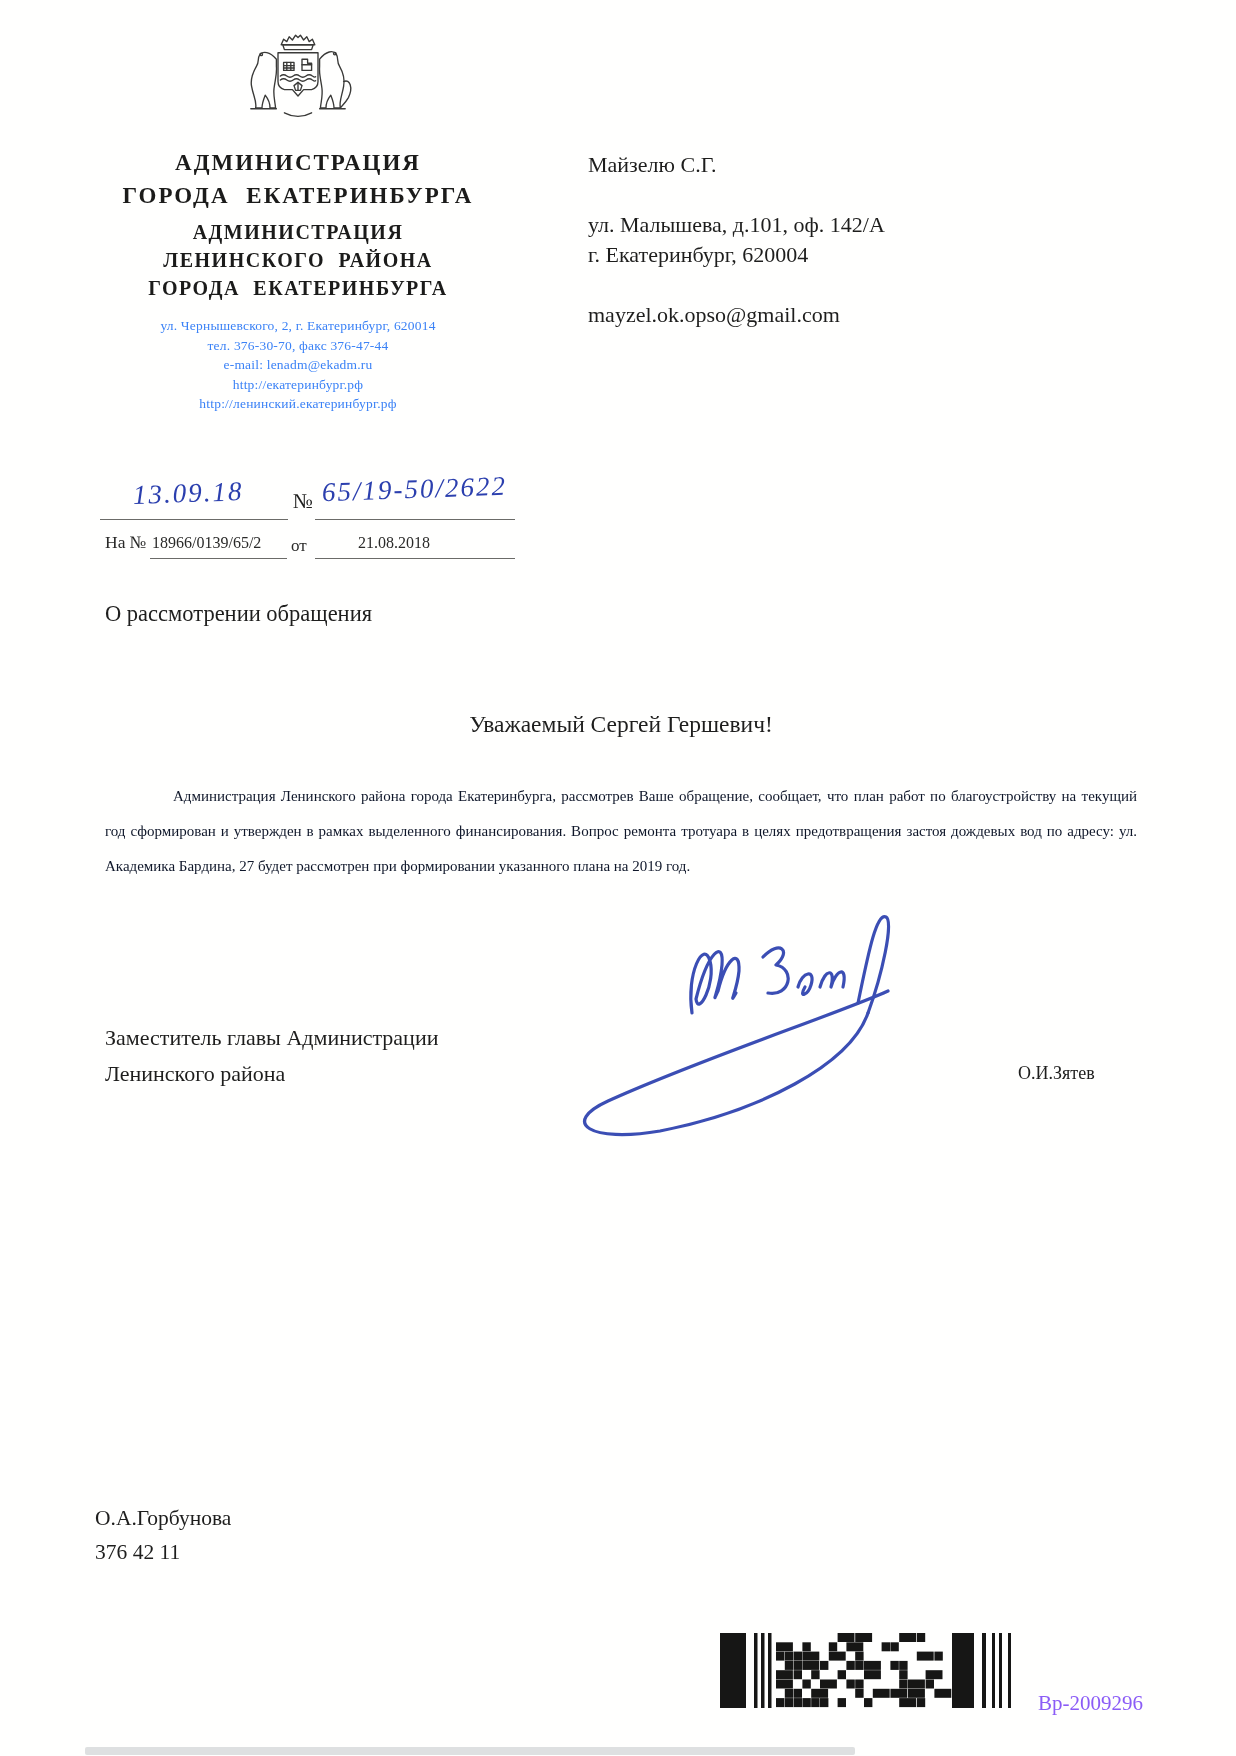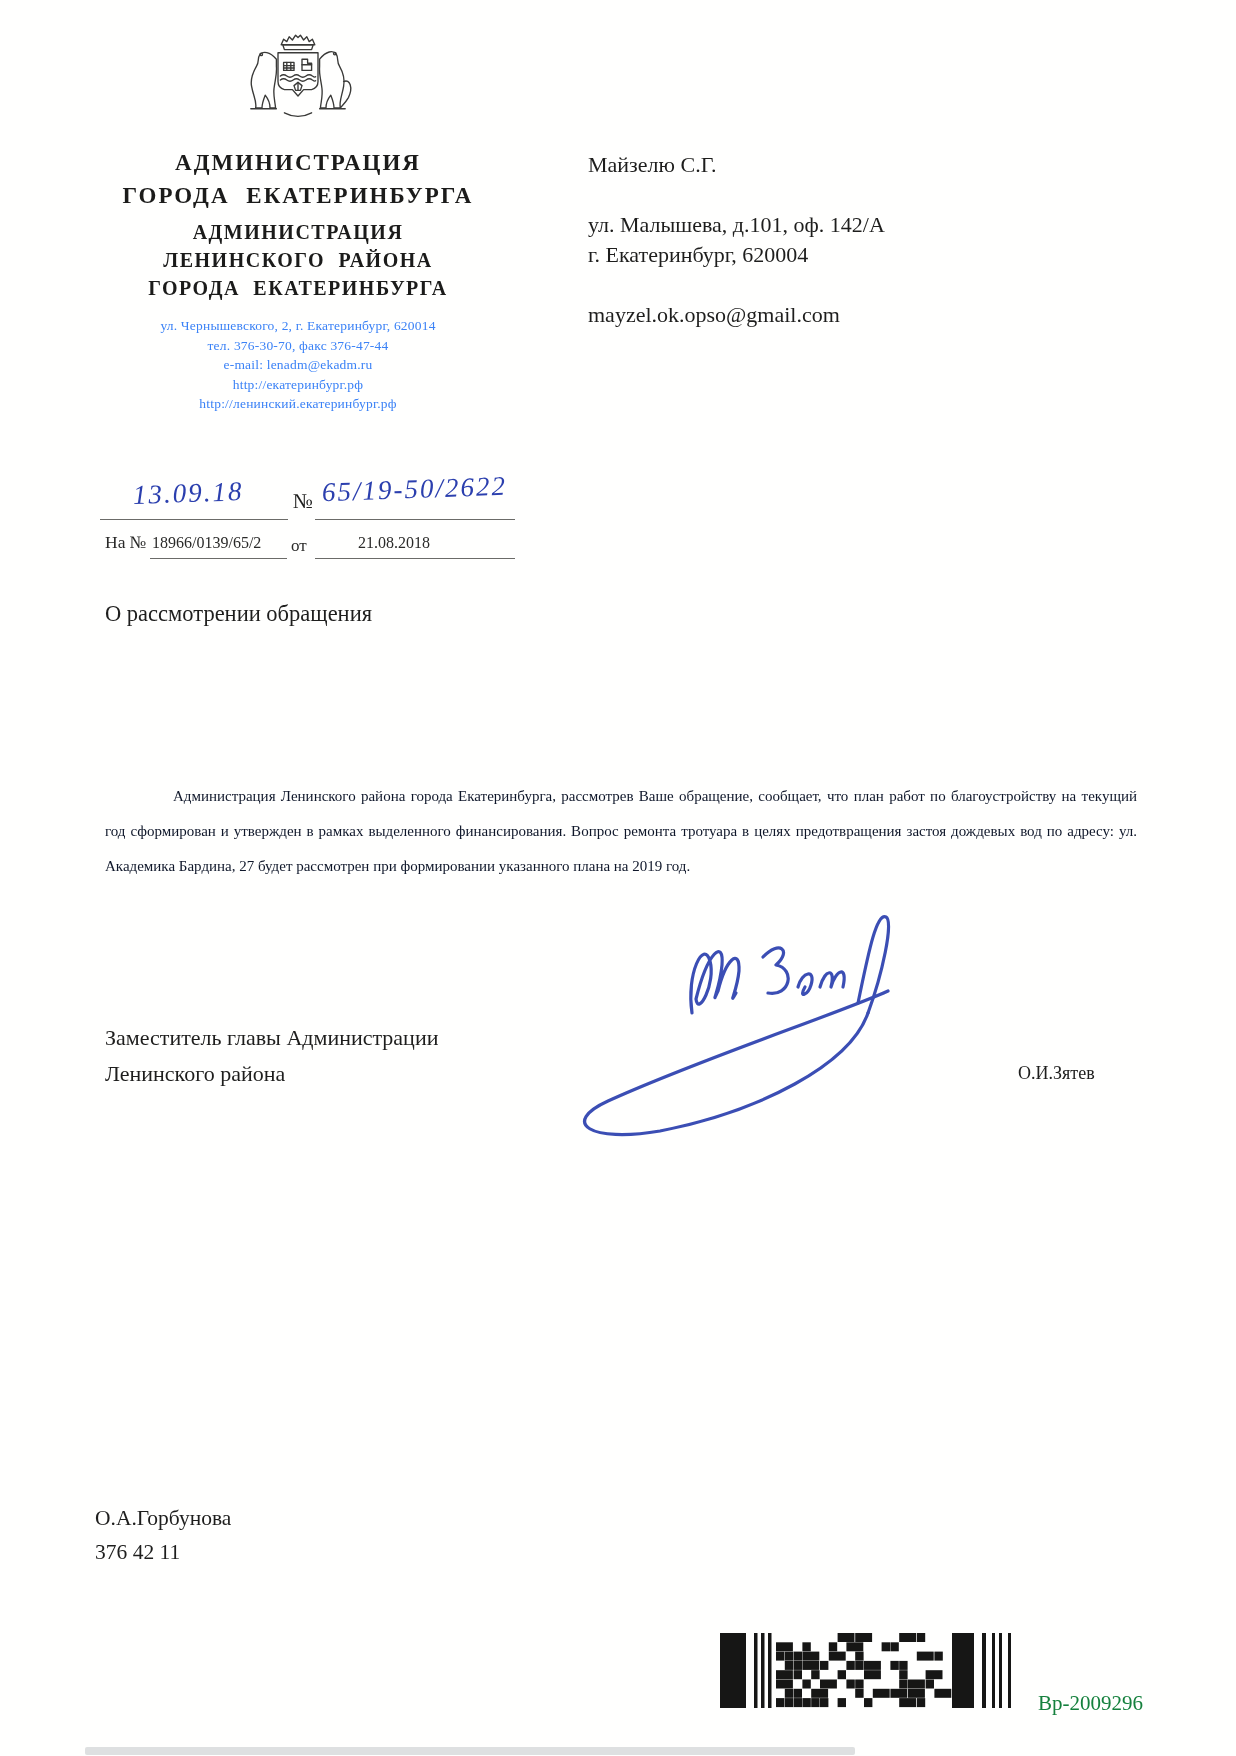--- a/index.html
+++ b/index.html
@@ -34,21 +34,21 @@
   
   .subject{font-size:22.5px;}
   .greeting{font-size:23.5px;}
   .bodytext{
     font-size:15px;line-height:35px;text-align:justify;
     text-indent:68px;color:#0f172a;
   }
   .sigtitle{font-size:22px;line-height:36px;}
   .signer{font-size:18px;}
   .executor{font-size:21.5px;line-height:34px;}
-  .bc-label{font-size:21px;color:#15803d;}
+  .bc-label{font-size:21px;color:#8b5cf6;}
   .emblem-svg, .sig-svg{display:block;}
   .scan-strip{background:#c3c6c8;opacity:.55;border-radius:2px;}
 </style>
 </head>
 <body>
 
 <div class="page">
 
   <div class="abs" style="left:238px;top:24px;width:120px;height:120px;">
     <svg class="emblem-svg" width="120" height="120" viewBox="0 0 150 130" fill="none" stroke="#3a3a38" stroke-width="1.7" stroke-linejoin="round" stroke-linecap="round">
@@ -117,20 +117,21 @@
 
   <div class="abs small-ref" style="left:105px;top:532px;font-size:17.5px;">На №</div>
   <div class="abs small-ref" style="left:152px;top:534px;">18966/0139/65/2</div>
   <div class="abs refline" style="left:150px;top:558px;width:137px;"></div>
   <div class="abs small-ref" style="left:291px;top:536px;font-size:17px;">от</div>
   <div class="abs small-ref" style="left:358px;top:534px;">21.08.2018</div>
   <div class="abs refline" style="left:315px;top:558px;width:200px;"></div>
 
   <div class="abs subject" style="left:105px;top:601px;">О рассмотрении обращения</div>
 
+  <div class="abs greeting center" style="left:105px;top:711px;width:1032px;">Уважаемый Сергей Гершевич!</div>
 
   <div class="abs bodytext" style="left:105px;top:779px;width:1032px;">Администрация Ленинского района города Екатеринбурга, рассмотрев Ваше обращение, сообщает, что план работ по благоустройству на текущий год сформирован и утвержден в рамках выделенного финансирования. Вопрос ремонта тротуара в целях предотвращения застоя дождевых вод по адресу: ул. Академика Бардина, 27 будет рассмотрен при формировании указанного плана на 2019 год.</div>
 
   <div class="abs sigtitle" style="left:105px;top:1020px;width:520px;">
     <div>Заместитель главы Администрации</div>
     <div>Ленинского района</div>
   </div>
 
   <div class="abs" style="left:520px;top:895px;width:430px;height:260px;">
     <svg class="sig-svg" width="430" height="260" viewBox="0 0 430 260" fill="none" stroke="#2b3fae" stroke-width="3.2" stroke-linecap="round" stroke-linejoin="round" opacity="0.92">

